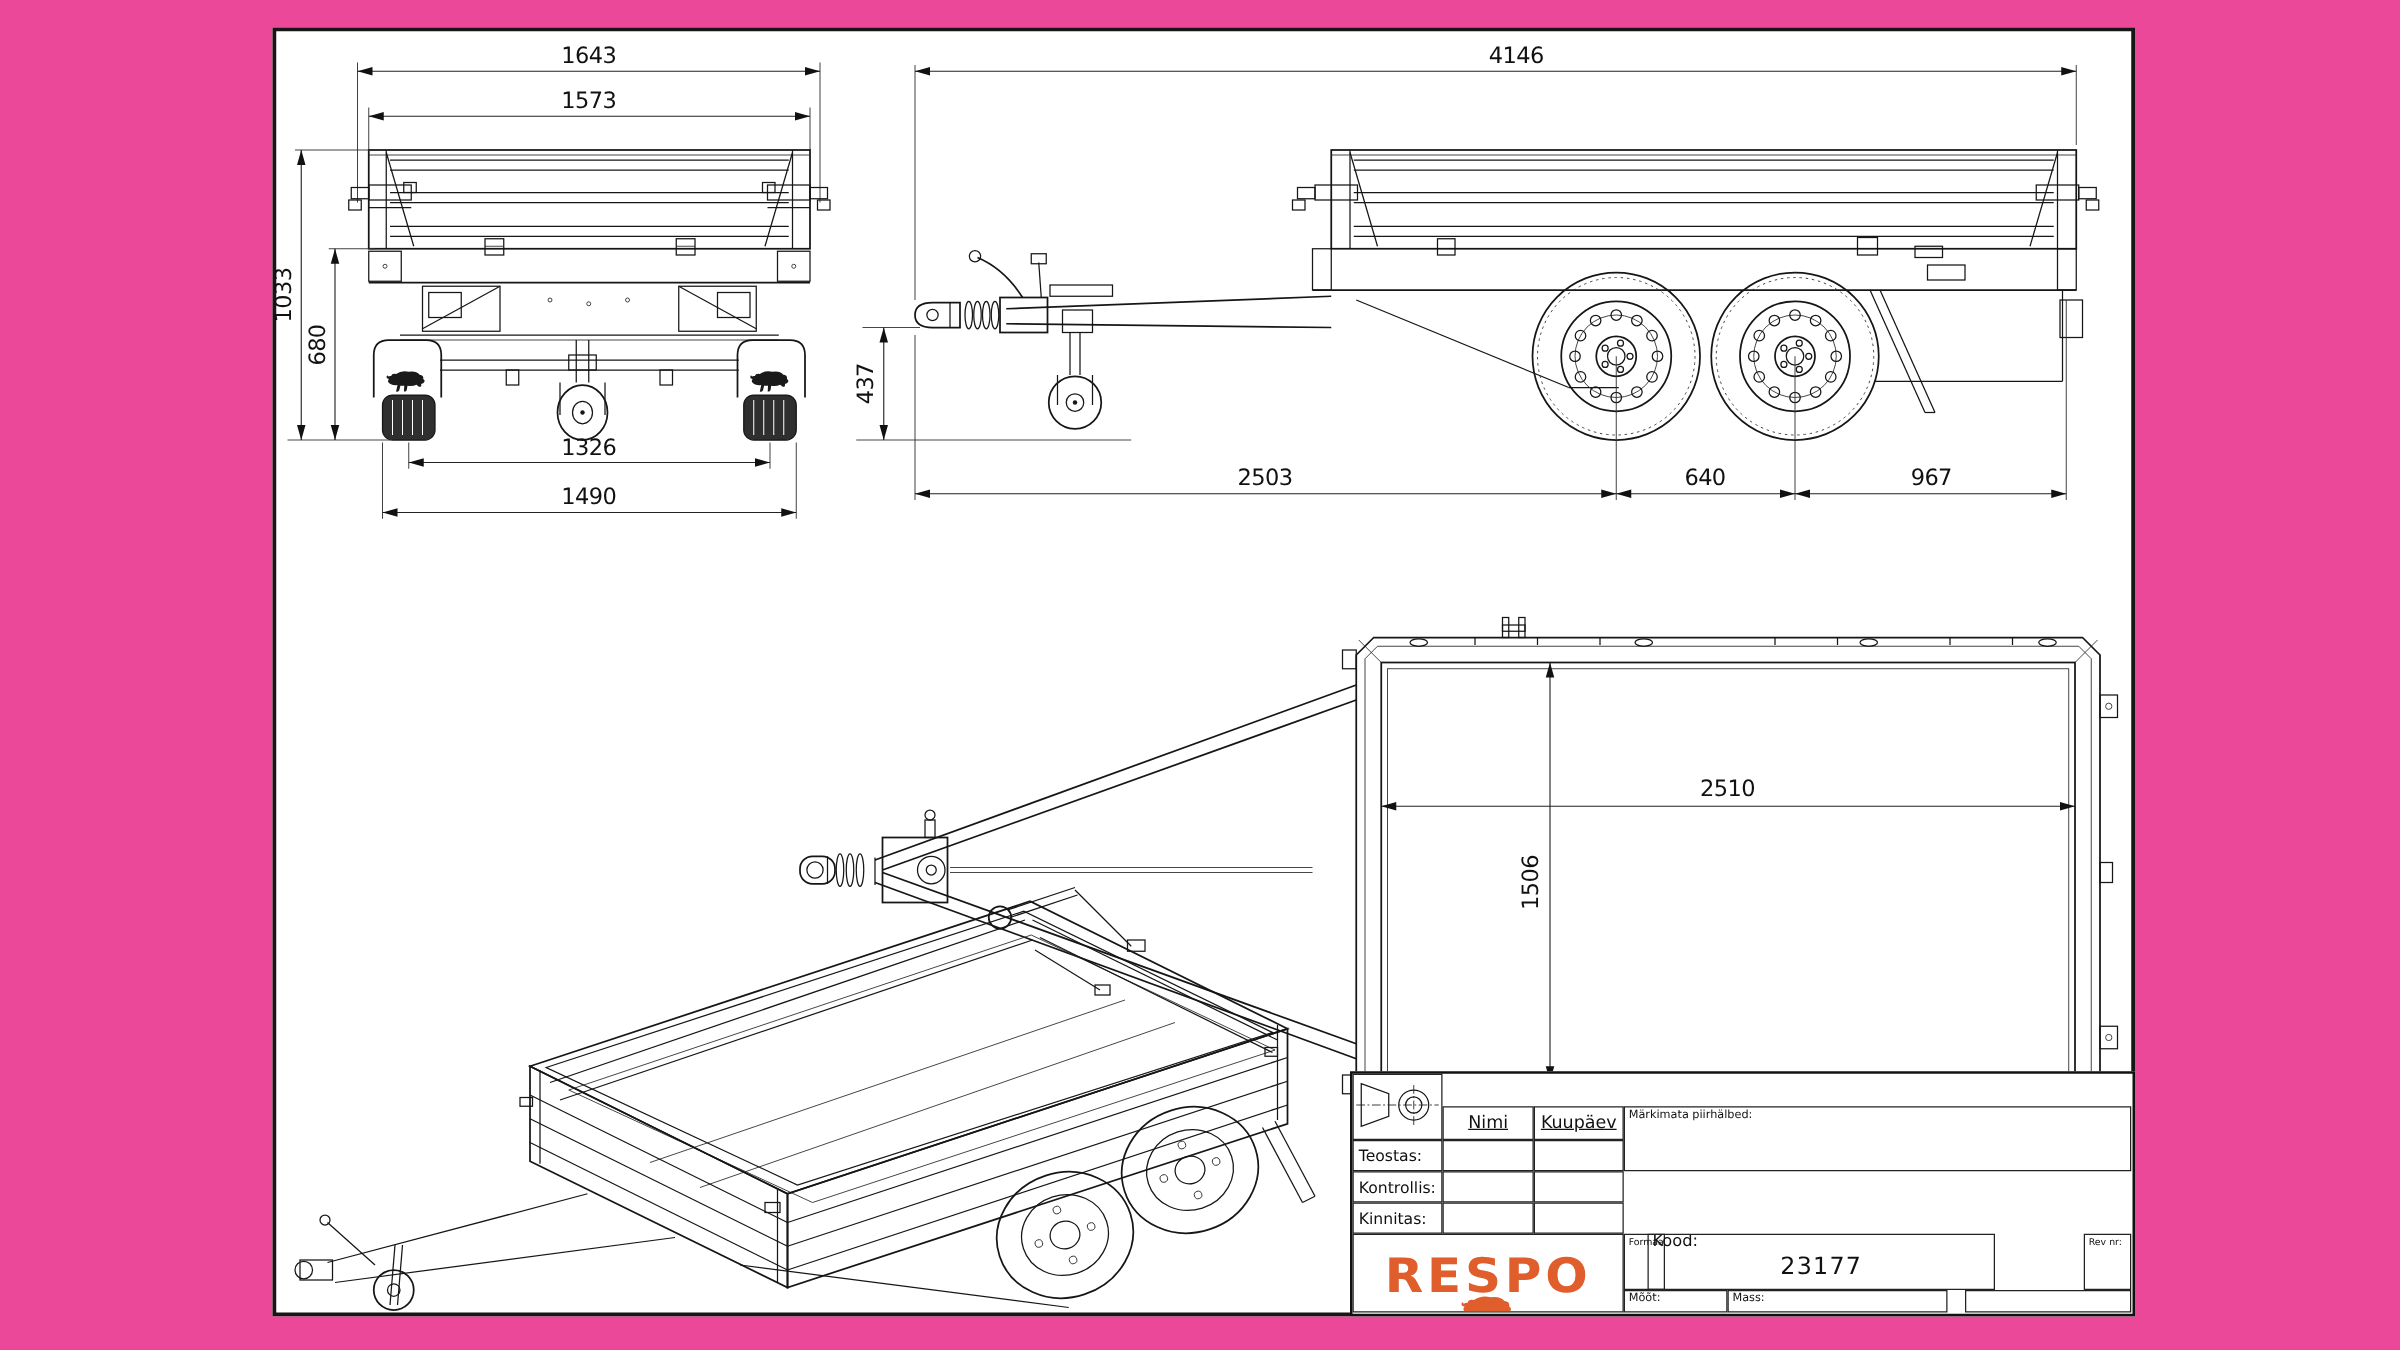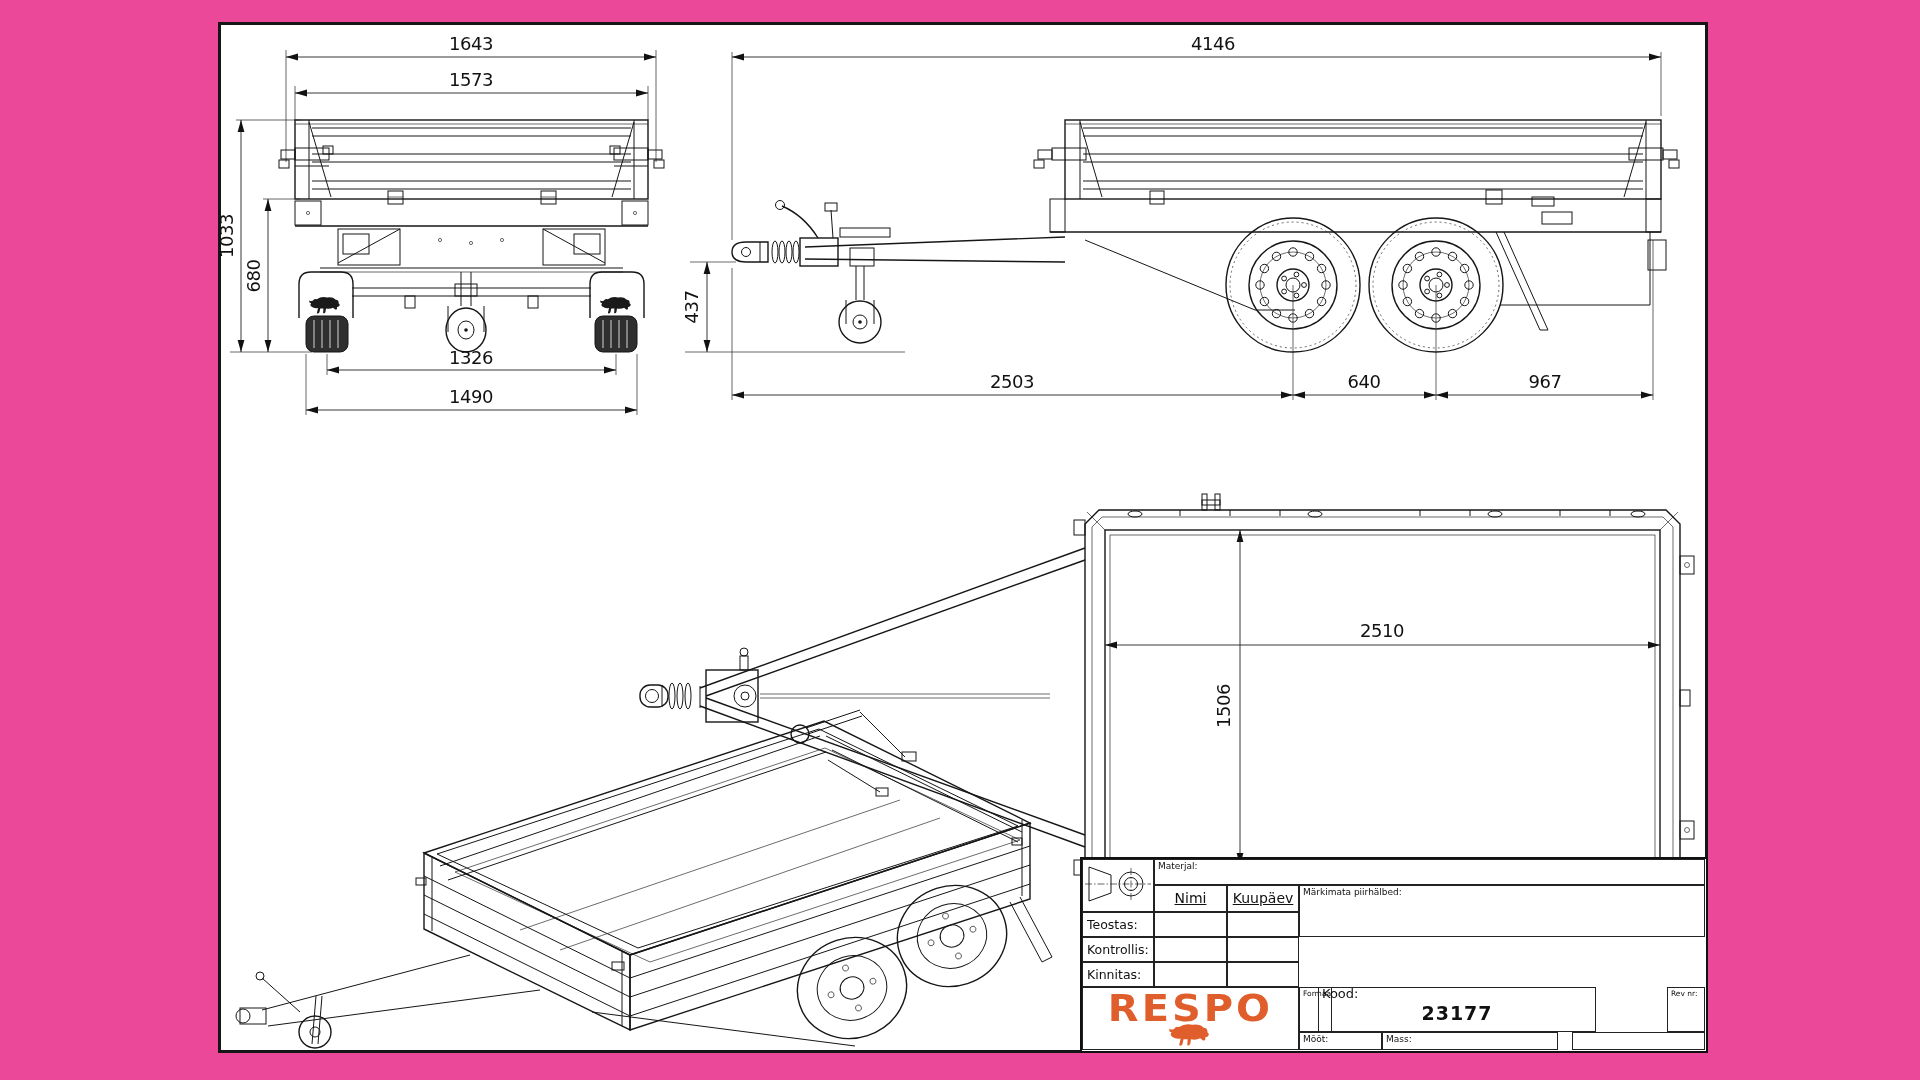--- a/index.html
+++ b/index.html
@@ -15,22 +15,22 @@
   .ext{stroke:#333;stroke-width:0.75;fill:none;}
   .dk{fill:#2f2f2f;stroke:#161616;stroke-width:1;}
   text.dt{font-family:"DejaVu Sans",sans-serif;font-size:18px;fill:#111;text-anchor:middle;letter-spacing:-0.5px;}
   
   .tb{position:absolute;left:1080px;top:857px;width:628px;height:196px;border:2.5px solid #111;box-sizing:border-box;background:#fff;}
   .cell{position:absolute;border:1.2px solid #222;box-sizing:border-box;overflow:hidden;}
   .lbl{font-size:9px;line-height:10px;padding:1px 3px;display:block;}
   .rowlbl{font-size:12.5px;padding:4px 4px;display:block;}
   .hdr{font-size:14px;text-align:center;padding-top:4px;display:block;text-decoration:underline;}
   .nimetus-val{font-size:15px;text-align:center;margin-top:6px;display:block;letter-spacing:0px;}
-  .kood-val{font-size:19px;text-align:center;margin-top:2px;display:block;letter-spacing:1px;font-weight:bold;}
-  .logo-wrap{display:flex;flex-direction:column;align-items:center;justify-content:center;height:100%;}
+  .kood-val{font-size:19px;text-align:center;margin-top:2px;display:block;letter-spacing:1px;}
+  .logo-wrap{display:flex;flex-direction:column;align-items:center;justify-content:center;height:100%;margin-top:13px;}
   .logo-text{font-weight:bold;font-size:40px;letter-spacing:3px;color:var(--brand,#E05E2B);line-height:38px;transform:scaleY(0.95);}
 </style>
 </head>
 <body>
 
 <div class="page">
 
   <svg width="0" height="0" style="position:absolute" aria-hidden="true">
     <defs>
       <symbol id="boar" viewBox="0 0 120 70">
@@ -466,23 +466,20 @@
     <div class="cell" style="left:0;top:0;width:72px;height:53px">
       <svg width="70" height="50" viewBox="0 0 70 50">
         <path d="M6 7 L6 41 L28 33 L28 15 Z" class="v1"></path>
         <circle cx="48" cy="24" r="12" class="v1"></circle>
         <circle cx="48" cy="24" r="6.5" class="v1"></circle>
         <path d="M2 24 H68" stroke="#222" stroke-width="0.7" stroke-dasharray="7,2,1.5,2" fill="none"></path>
         <path d="M48 8 V40" stroke="#222" stroke-width="0.7" stroke-dasharray="7,2,1.5,2" fill="none"></path>
       </svg>
     </div>
 
-    <div class="cell" style="left:72px;top:0;width:551px;height:26px">
-      <span class="lbl">Materjal:</span>
-    </div>
 
     <div class="cell" style="left:72px;top:26px;width:73px;height:27px">
       <span class="hdr">Nimi</span>
     </div>
     <div class="cell" style="left:145px;top:26px;width:72px;height:27px">
       <span class="hdr">Kuupäev</span>
     </div>
     <div class="cell" style="left:217px;top:26px;width:406px;height:52px">
       <span class="lbl">Märkimata piirhälbed:</span>
     </div>

